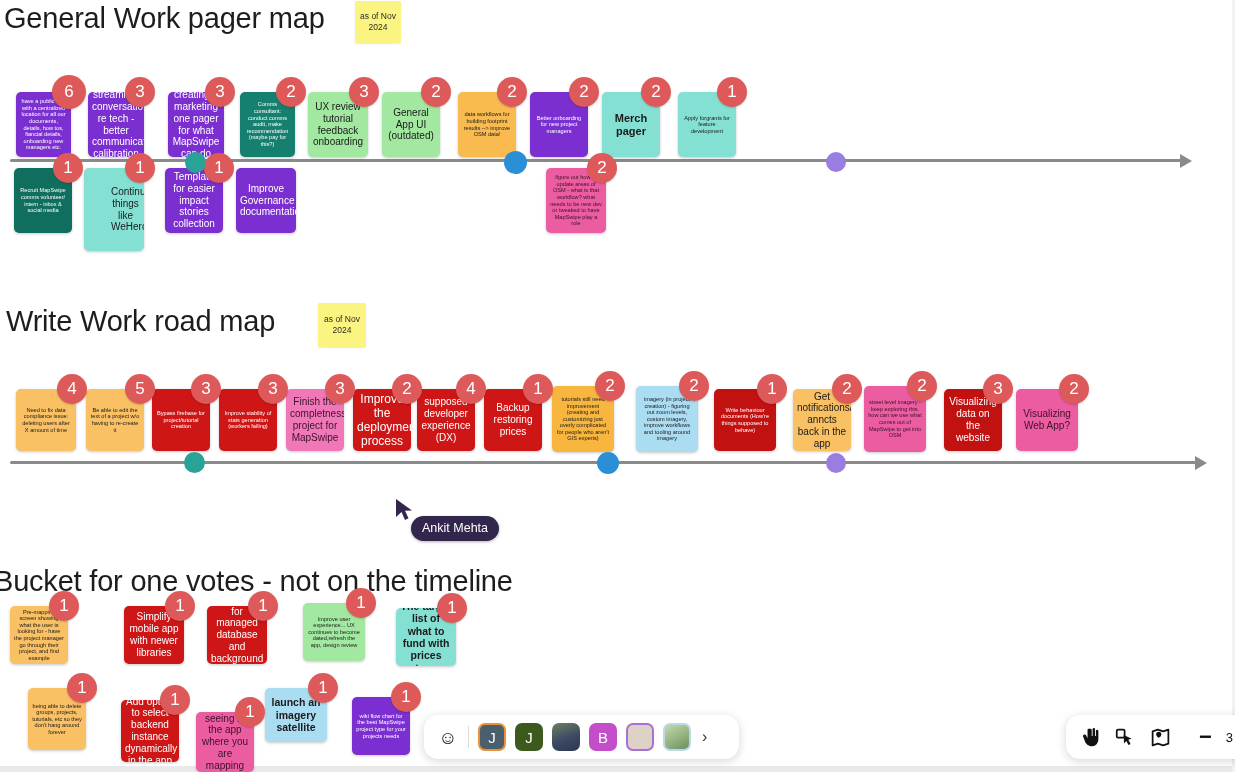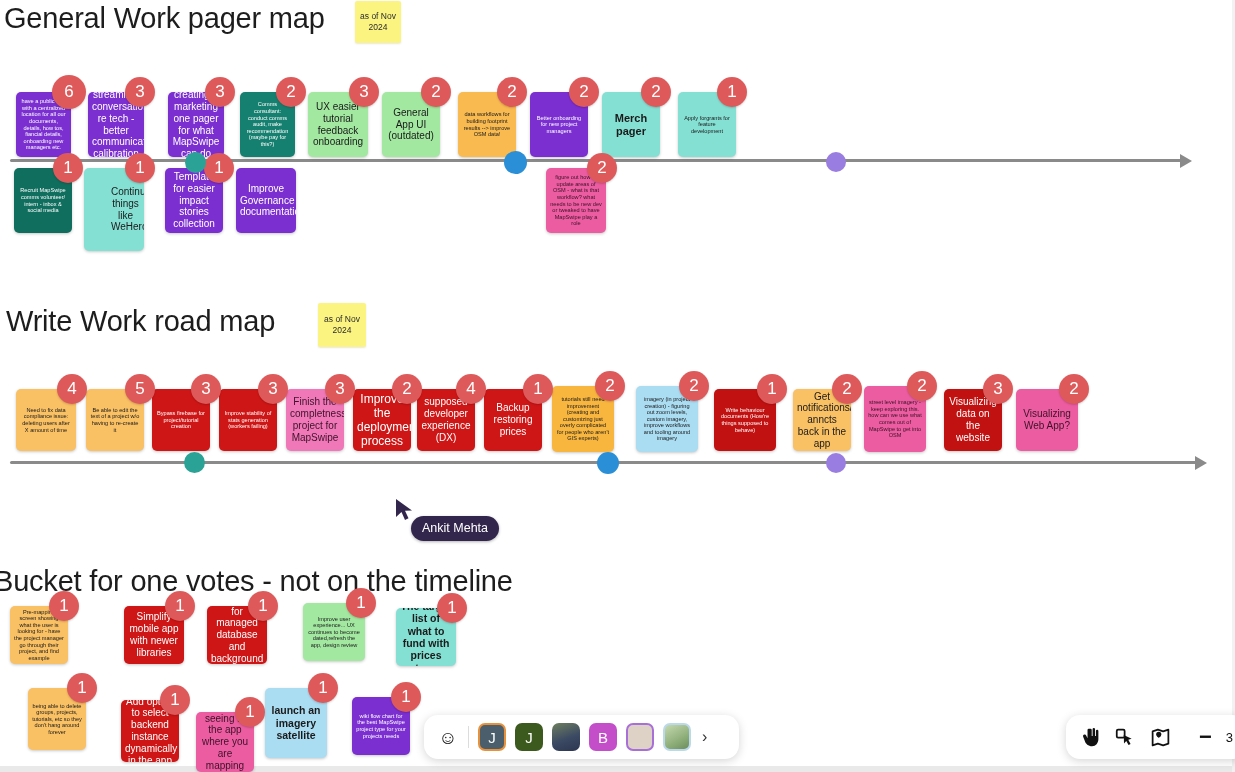--- a/index.html
+++ b/index.html
@@ -241,21 +241,21 @@
     <div class="vote" style="width: 30px; height: 30px; left: 205px; top: 77px;">
       <span>3</span>
     </div>
     <div class="card" style="left: 240px; top: 92px; width: 55px; height: 65px; background: rgb(22, 128, 112); color: rgb(255, 255, 255);">
       <span style="font-size: 5.6px;">Comms consultant: conduct comms audit, make recommendation (maybe pay for this?)</span>
     </div>
     <div class="vote" style="width: 30px; height: 30px; left: 276px; top: 77px;">
       <span>2</span>
     </div>
     <div class="card" style="left: 308px; top: 92px; width: 60px; height: 65px; background: rgb(162, 232, 160); color: rgb(26, 26, 26);">
-      <span style="font-size: 10px;">UX easier tutorial feedback onboarding</span>
+      <span style="font-size: 10px;">UX review tutorial feedback onboarding</span>
     </div>
     <div class="vote" style="width: 30px; height: 30px; left: 349px; top: 77px;">
       <span>3</span>
     </div>
     <div class="card" style="left: 382px; top: 92px; width: 58px; height: 65px; background: rgb(162, 232, 160); color: rgb(26, 26, 26);">
       <span style="font-size: 10px;">General App UI (outdated)</span>
     </div>
     <div class="vote" style="width: 30px; height: 30px; left: 421px; top: 77px;">
       <span>2</span>
     </div>
@@ -441,21 +441,21 @@
     </div>
     <div class="vote" style="width: 30px; height: 30px; left: 160px; top: 685px;">
       <span>1</span>
     </div>
     <div class="card" style="left: 196px; top: 712px; width: 58px; height: 60px; background: rgb(236, 92, 160); color: rgb(59, 19, 41);">
       <span style="font-size: 10px;">seeing in the app where you are mapping</span>
     </div>
     <div class="vote" style="width: 30px; height: 30px; left: 235px; top: 697px;">
       <span>1</span>
     </div>
-    <div class="card" style="left: 265px; top: 688px; width: 62px; height: 70px; background: rgb(170, 220, 242); color: rgb(26, 26, 26);">
+    <div class="card" style="left: 265px; top: 688px; width: 62px; height: 54px; background: rgb(170, 220, 242); color: rgb(26, 26, 26);">
       <span style="font-size: 10.5px; font-weight: 700;">launch an imagery satellite</span>
     </div>
     <div class="vote" style="width: 30px; height: 30px; left: 308px; top: 673px;">
       <span>1</span>
     </div>
     <div class="card" style="left: 352px; top: 697px; width: 58px; height: 58px; background: rgb(123, 47, 209); color: rgb(255, 255, 255);">
       <span style="font-size: 5.6px;">wiki flow chart for the best MapSwipe project type for your projects needs</span>
     </div>
     <div class="vote" style="width: 30px; height: 30px; left: 391px; top: 682px;">
       <span>1</span>

